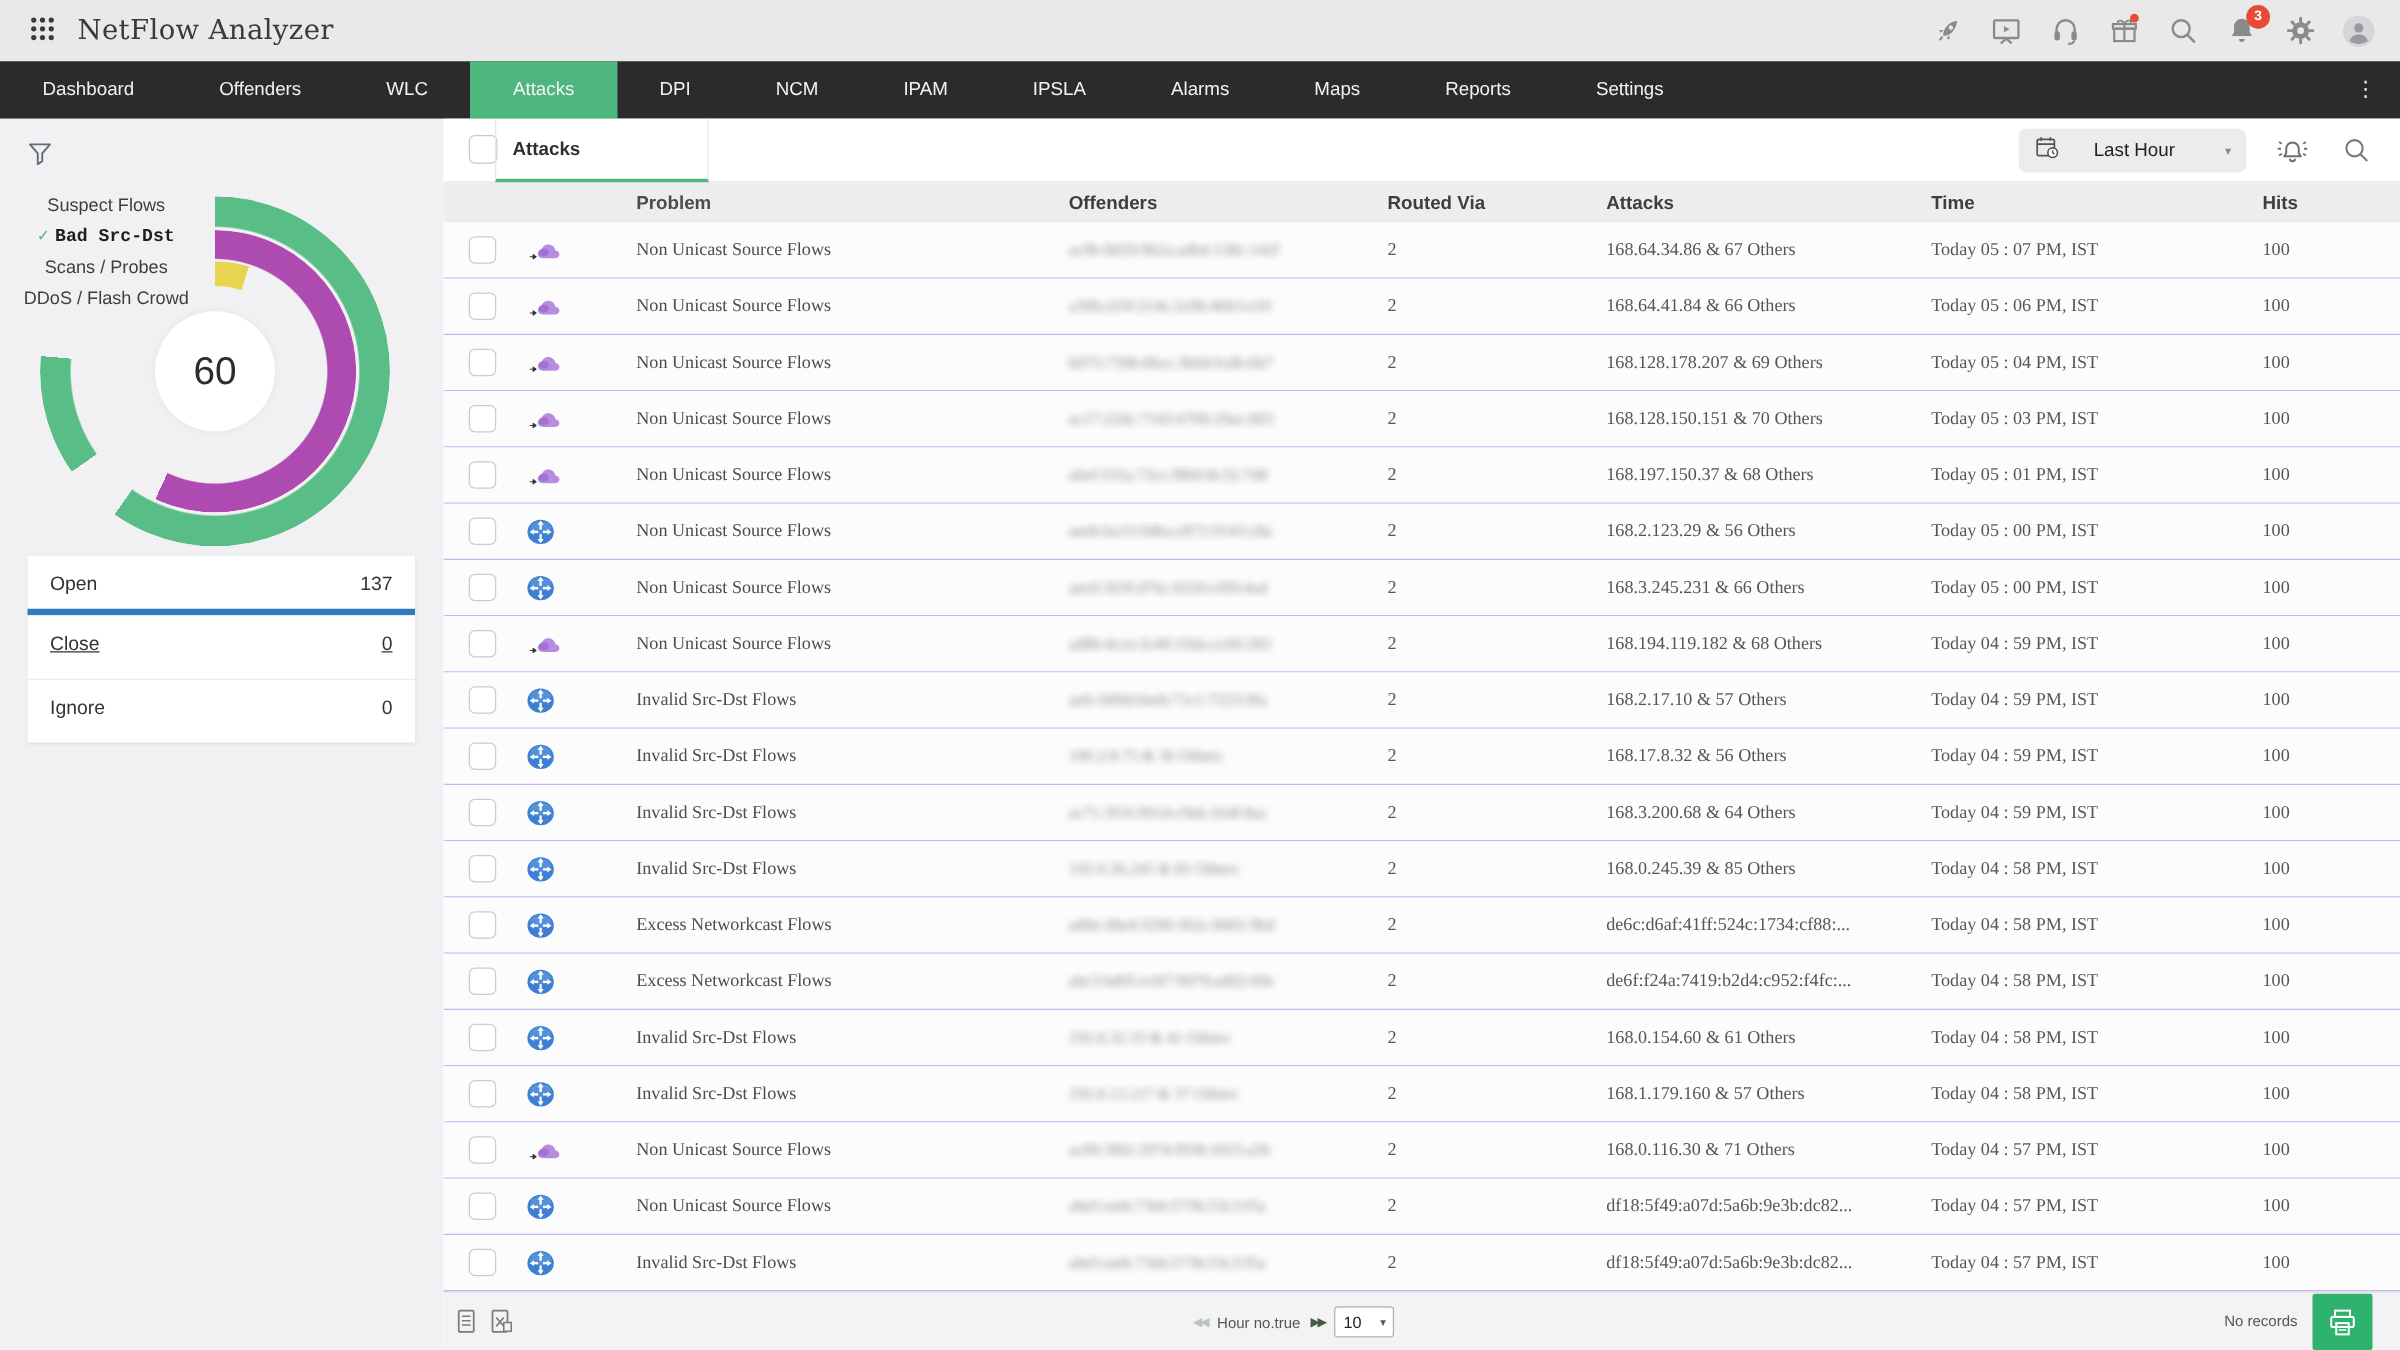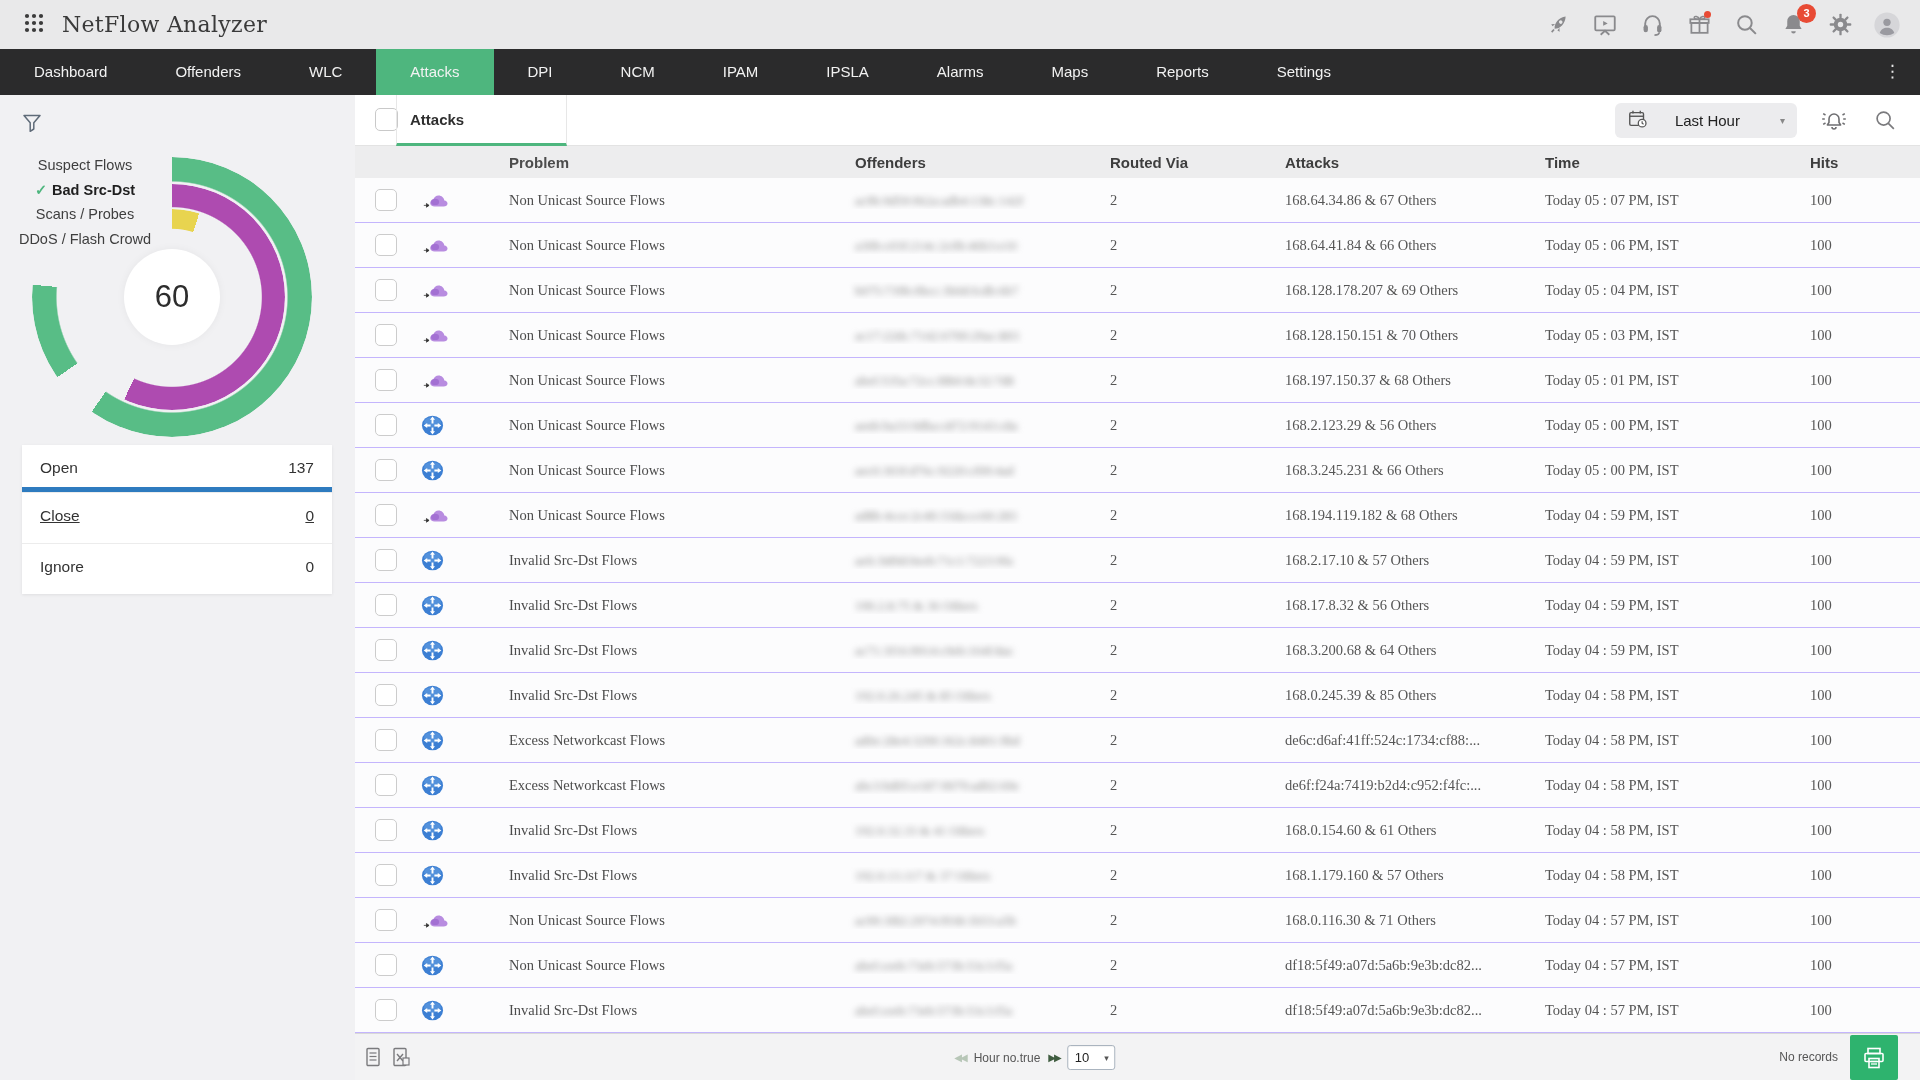--- a/index.html
+++ b/index.html
@@ -26,21 +26,21 @@
     display:flex; align-items:stretch; }
   .nav-item { color:#f2f2f2; font-size:15px; line-height:46px; padding:0 34px; cursor:pointer; white-space:nowrap; }
   .nav-more { position:absolute; right:10px; top:0; color:#e8e8e8; font-size:17px; line-height:46px;
     padding:0 8px; cursor:pointer; letter-spacing:1px;}
 
   
   .sidebar { position:absolute; left:0; top:95px; width:355px; height:985px; background:#f1f1f3; }
   .filter-btn { position:absolute; left:20px; top:16px; width:24px; height:24px; cursor:pointer; }
   .legend { position:absolute; left:0; top:58px; width:170px; text-align:center; z-index:3; }
   .legend-item { font-size:14.5px; color:#3e3e3e; line-height:24.5px; white-space:nowrap; cursor:pointer; }
-  .legend-item.checked { font-weight:bold; color:#1f1f1f; }
+  .legend-item.checked { font-weight:bold; color:#1f1f1f;font-family:Liberation Mono, monospace; }
   .legend-check { font-weight:bold; margin-right:5px; }
 
   .gauge { position:absolute; left:32px; top:62px; width:280px; height:280px; }
   .ring { position:absolute; border-radius:50%; }
   .ring-outer { left:0; top:0; width:280px; height:280px;
     -webkit-mask:radial-gradient(closest-side, transparent 82%, #000 83%);
             mask:radial-gradient(closest-side, transparent 82%, #000 83%); }
   .ring-mid { left:27px; top:27px; width:226px; height:226px;
     -webkit-mask:radial-gradient(closest-side, transparent 79%, #000 80%);
             mask:radial-gradient(closest-side, transparent 79%, #000 80%); }

